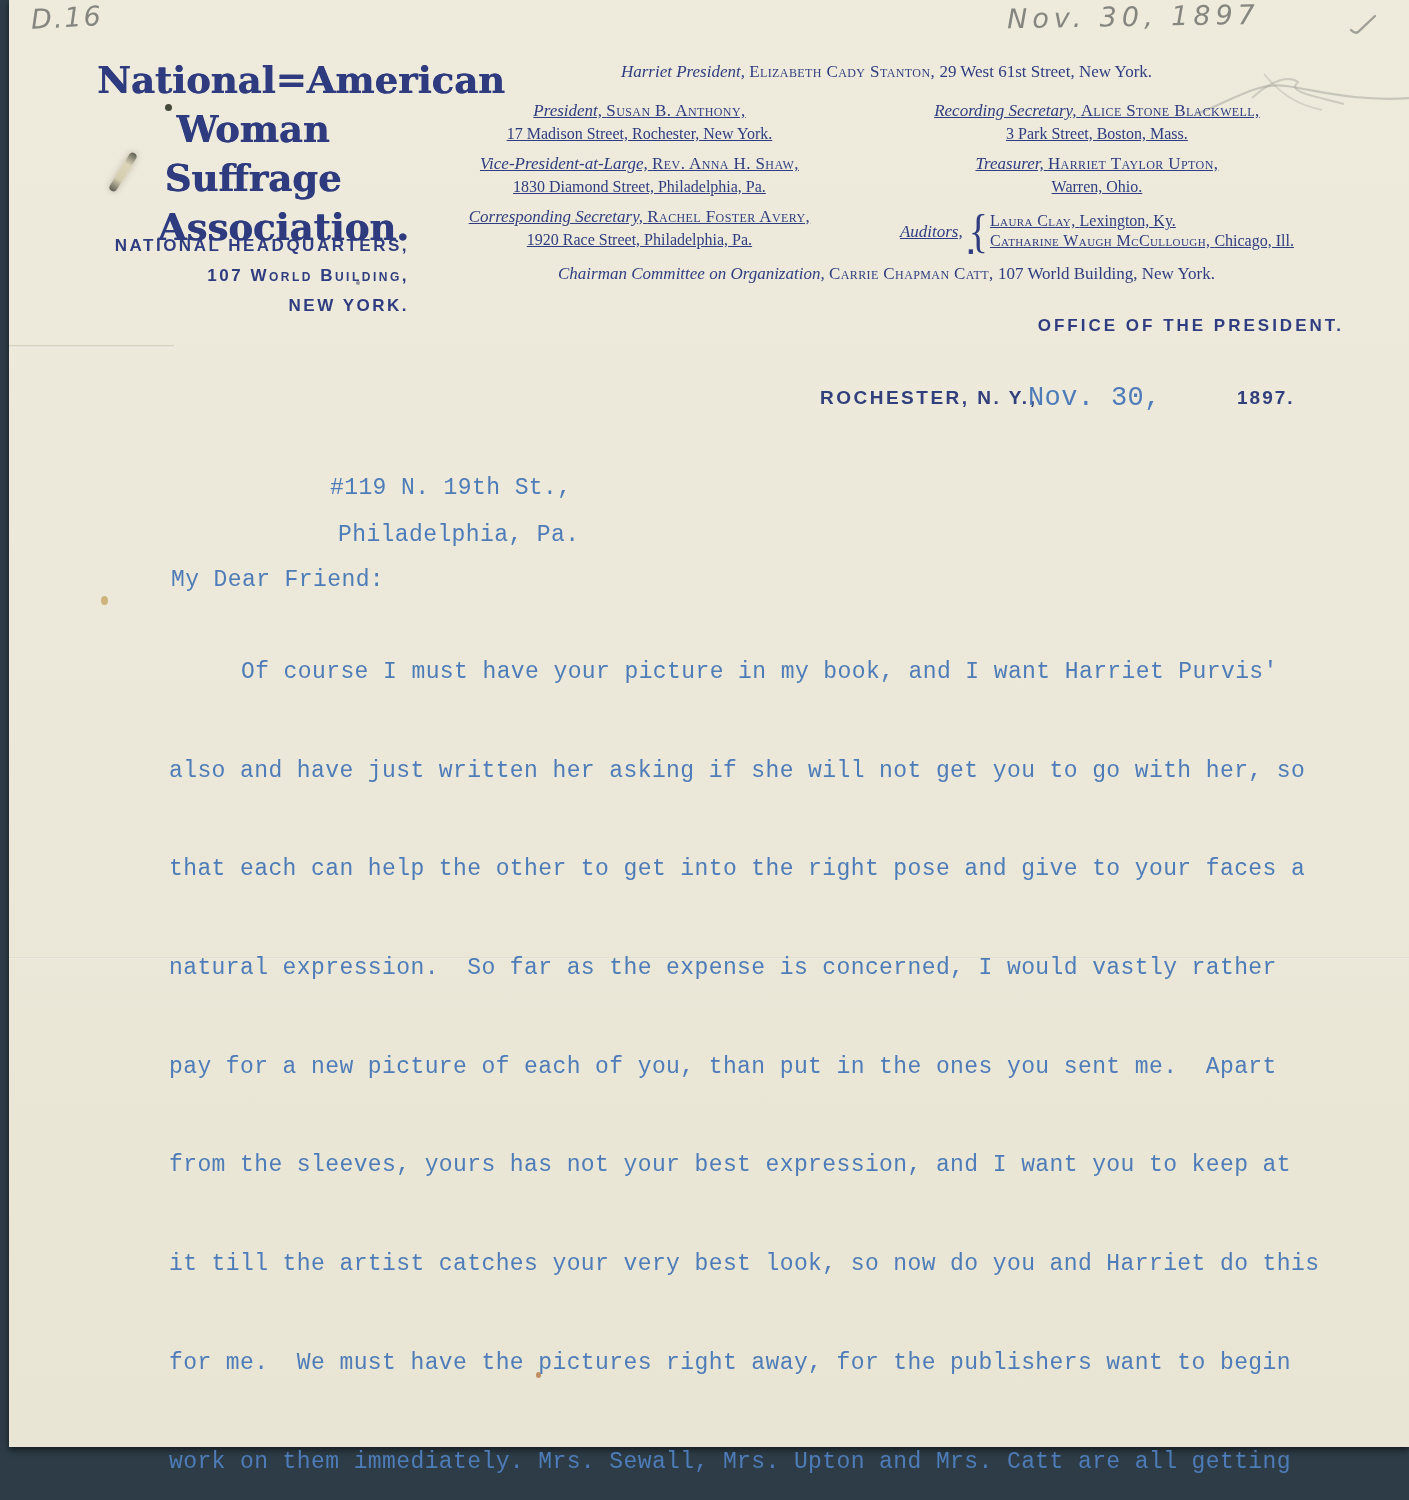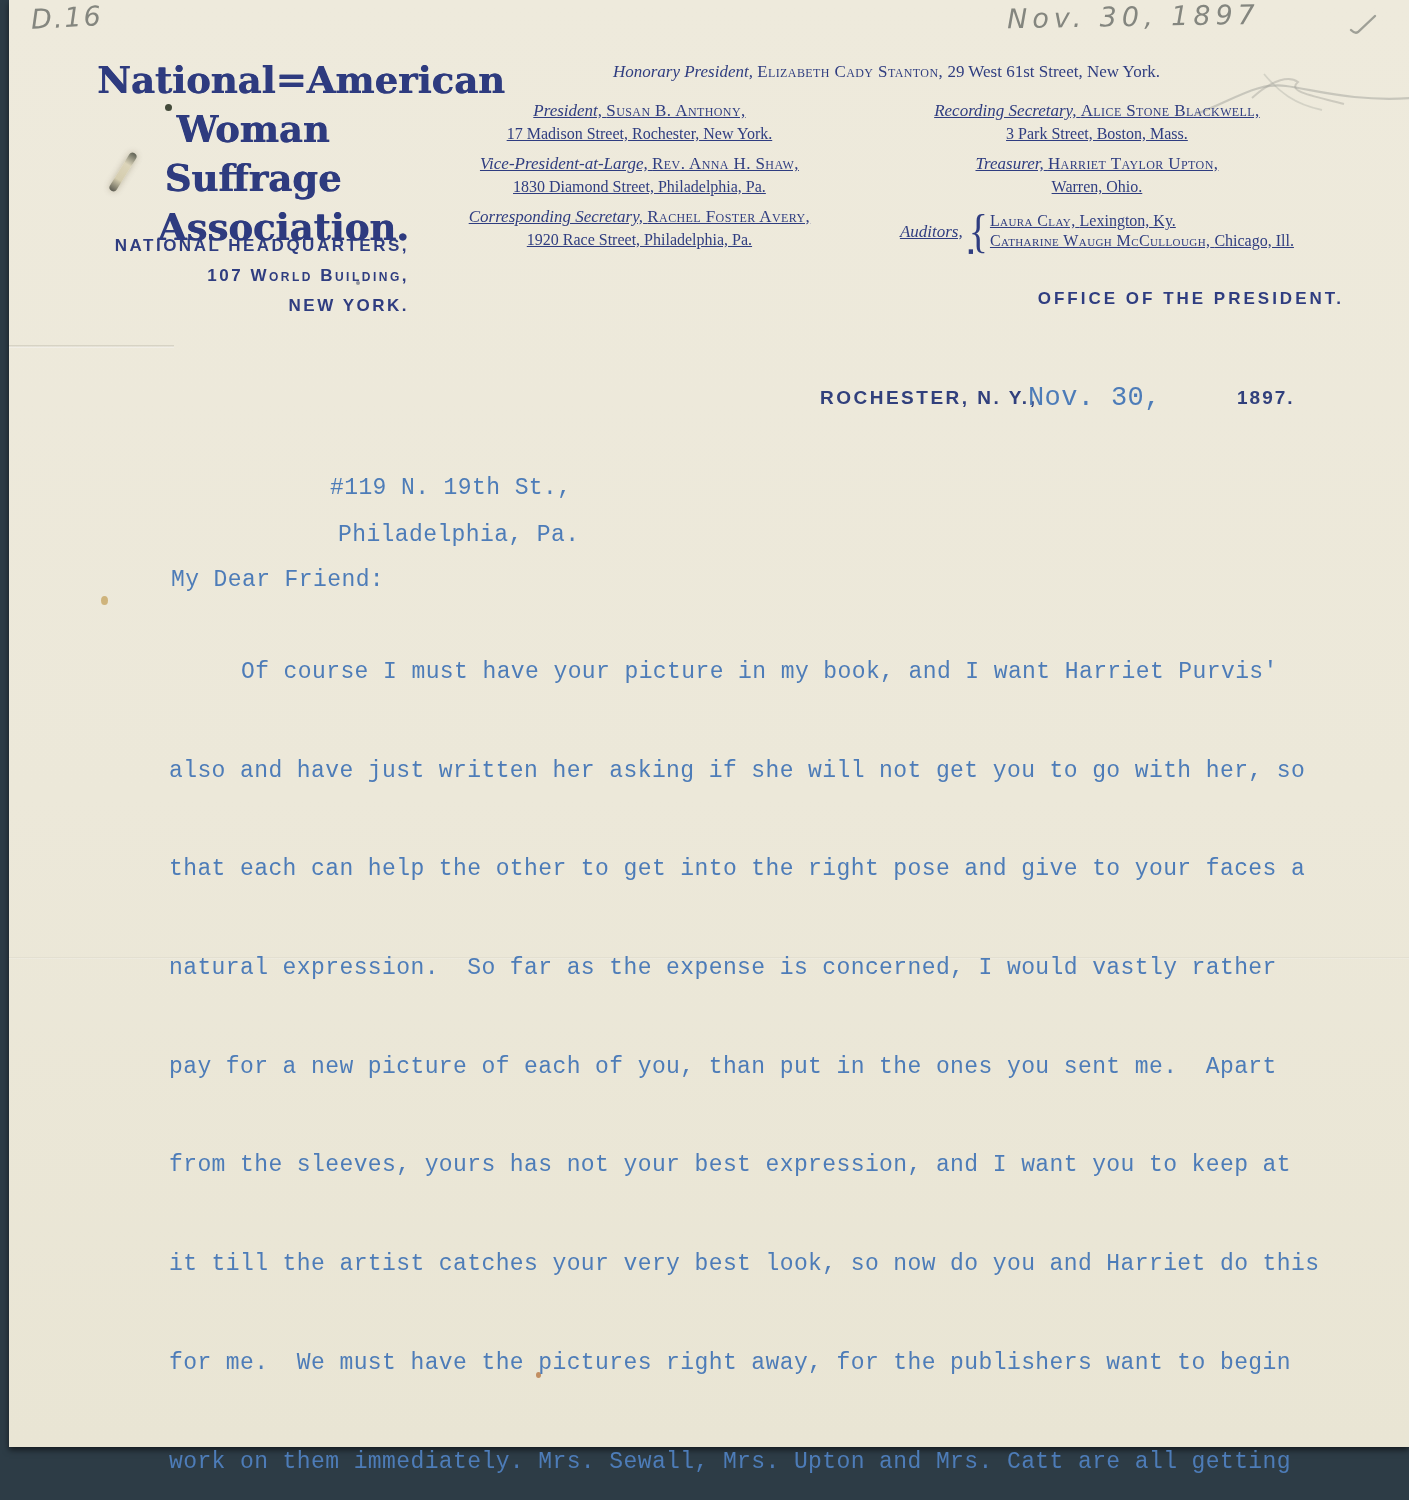--- a/index.html
+++ b/index.html
@@ -140,21 +140,21 @@
     </div>
 
     <div class="hq">
       <div>NATIONAL HEADQUARTERS,</div>
       <div class="sc">107 World Building,</div>
       <div>NEW YORK.</div>
     </div>
 
     <div class="officers">
       <div class="o-center">
-        <span class="role">Honorary President,</span>
+        <span class="role">Harriet President,</span>
         <span class="ncaps">Elizabeth Cady Stanton,</span>
         <span>29 West 61st Street, New York.</span>
       </div>
       <div class="o-cols">
         <div class="o-col">
           <div class="officer">
             <div><span class="role">President,</span>
                  <span class="ncaps">Susan B. Anthony,</span></div>
             <div class="o-addr">17 Madison Street, Rochester, New York.</div>
           </div>
@@ -184,20 +184,25 @@
             <span class="role aud-role">Auditors,</span>
             <span class="brace">{</span>
             <div class="aud-names">
               <div><span class="ncaps">Laura Clay,</span>
                 <span>Lexington, Ky.</span></div>
               <div><span class="ncaps">Catharine Waugh McCullough,</span>
                 <span>Chicago, Ill.</span></div>
             </div>
           </div>
         </div>
+      </div>
+      <div class="chairman">
+        <span class="role">Chairman Committee on Organization,</span>
+        <span class="ncaps">Carrie Chapman Catt,</span>
+        <span>107 World Building, New York.</span>
       </div>
       <div class="office-line">OFFICE OF THE PRESIDENT.</div>
     </div>
 
     <div class="dateline">
       <span class="dl-place">ROCHESTER, N. Y.,</span>
       <span class="dl-typed typed">Nov. 30,</span>
       <span class="dl-year">1897.</span>
     </div>
 

